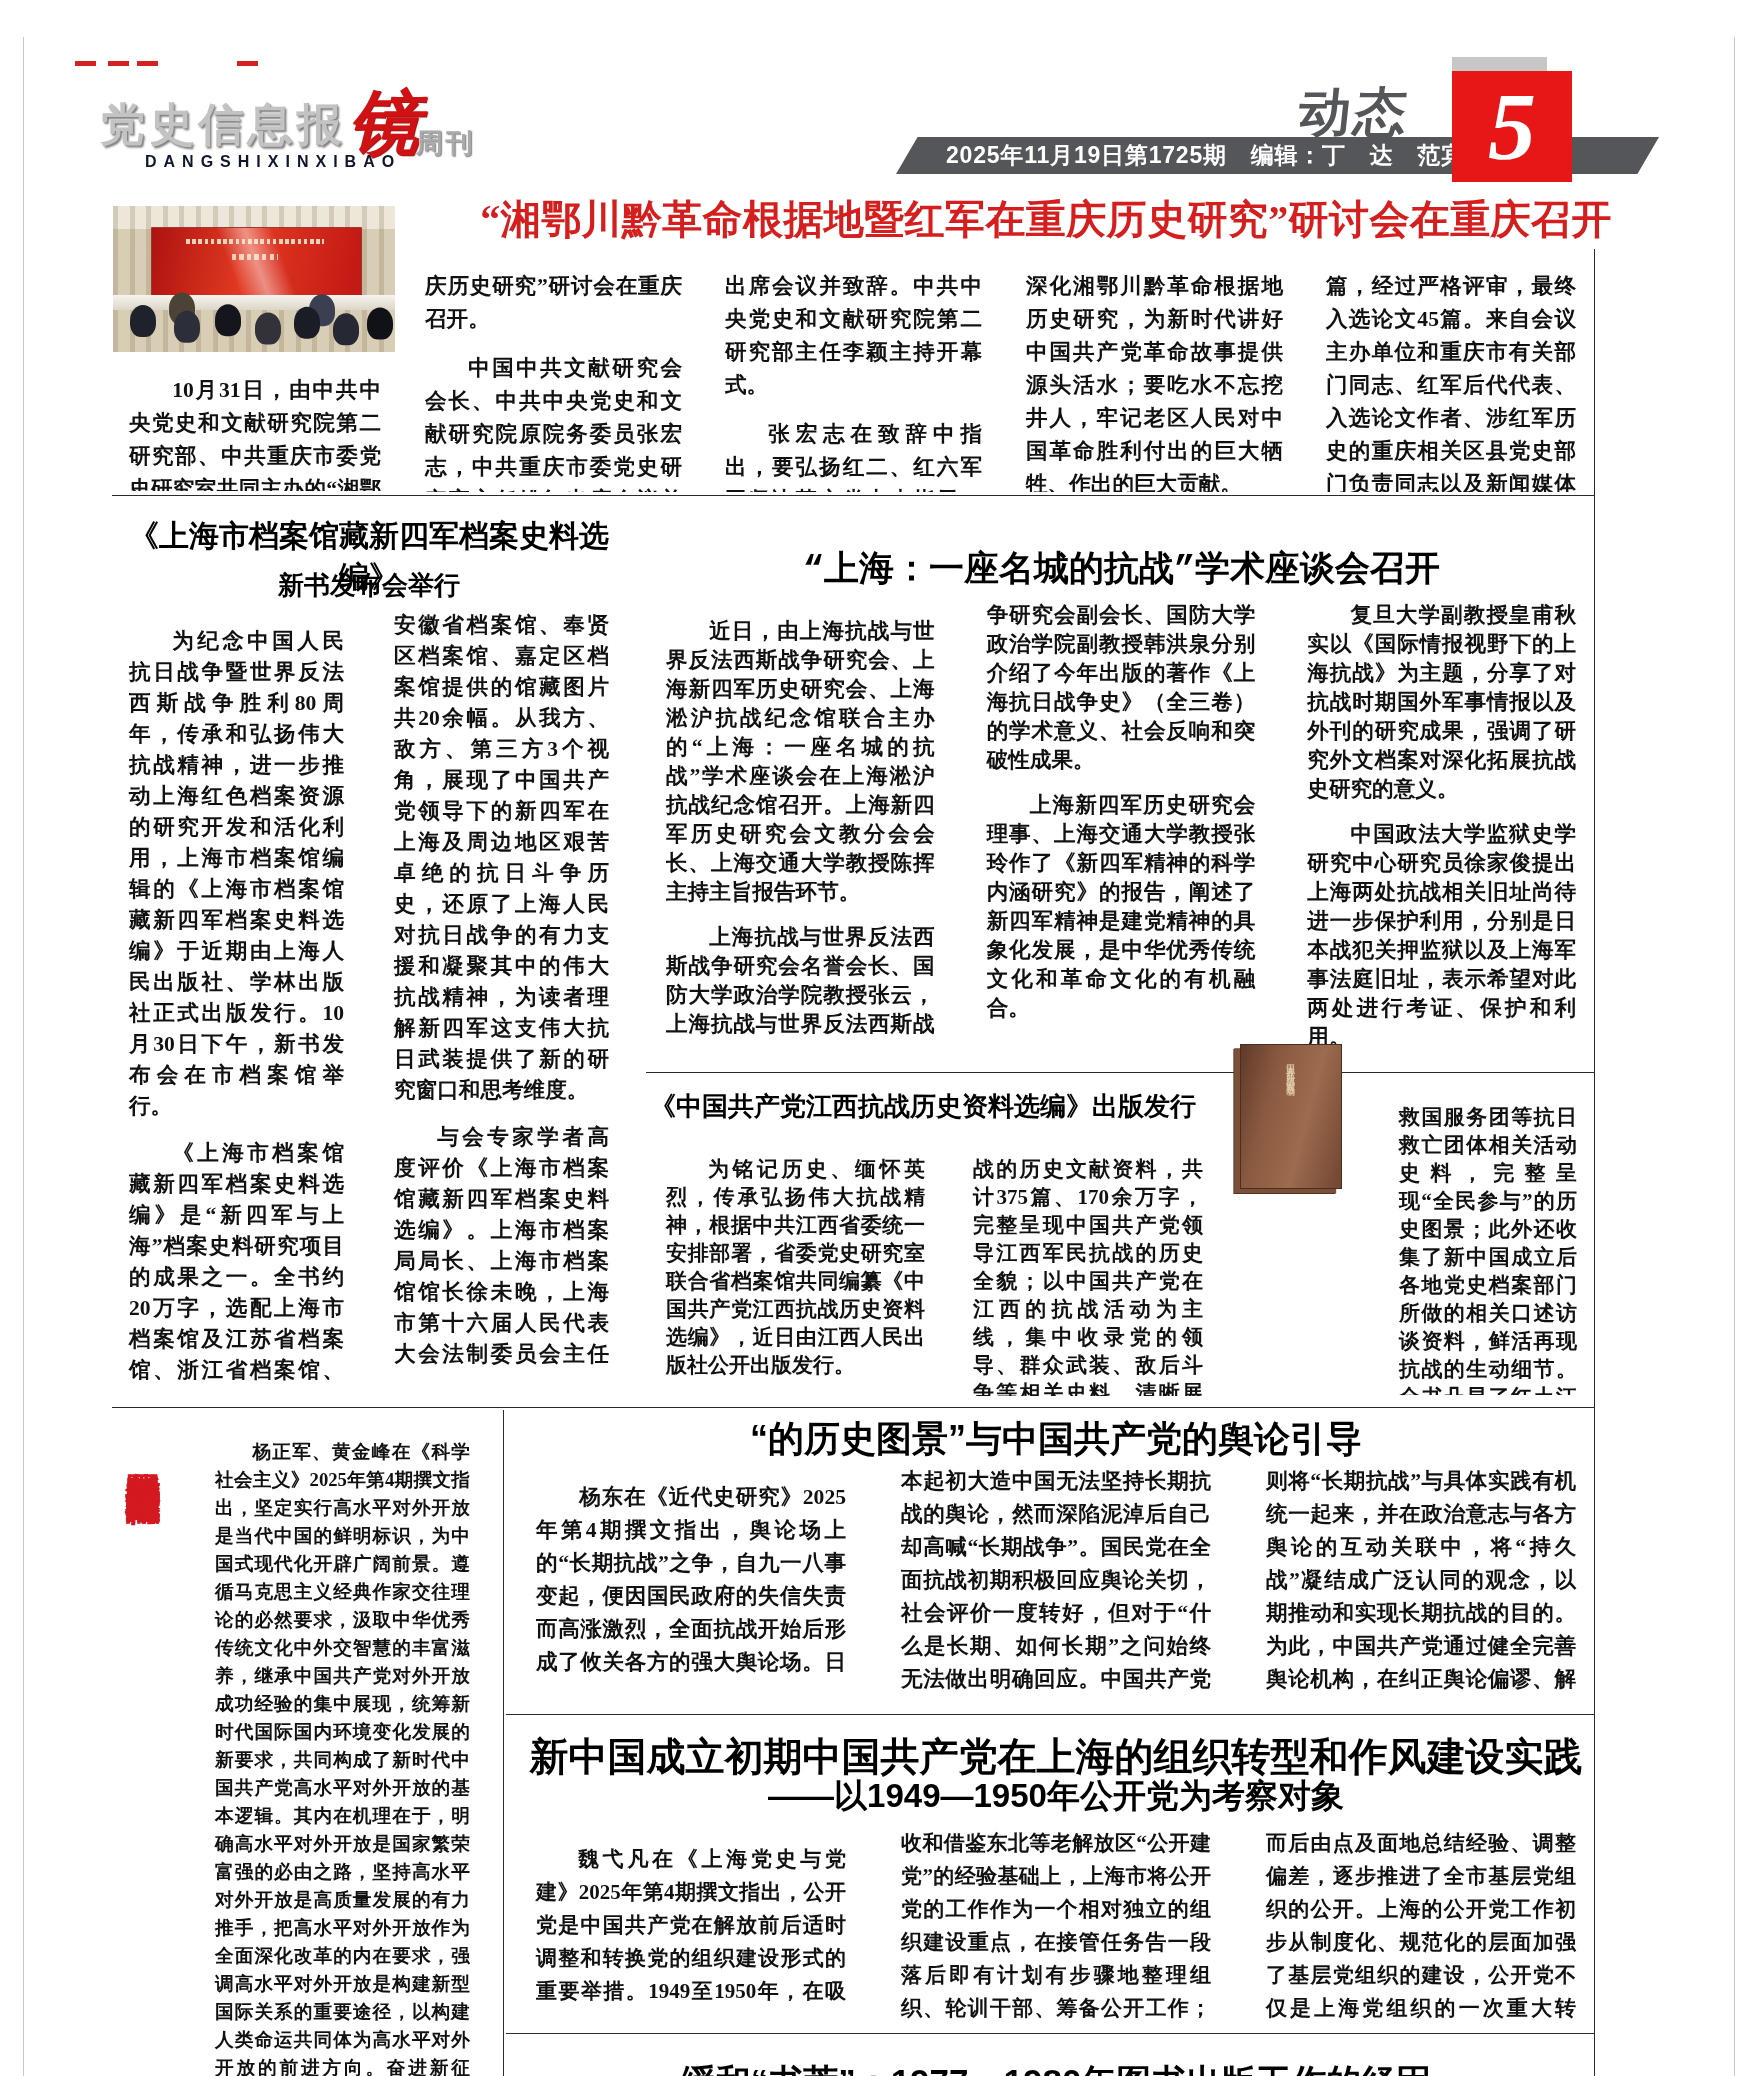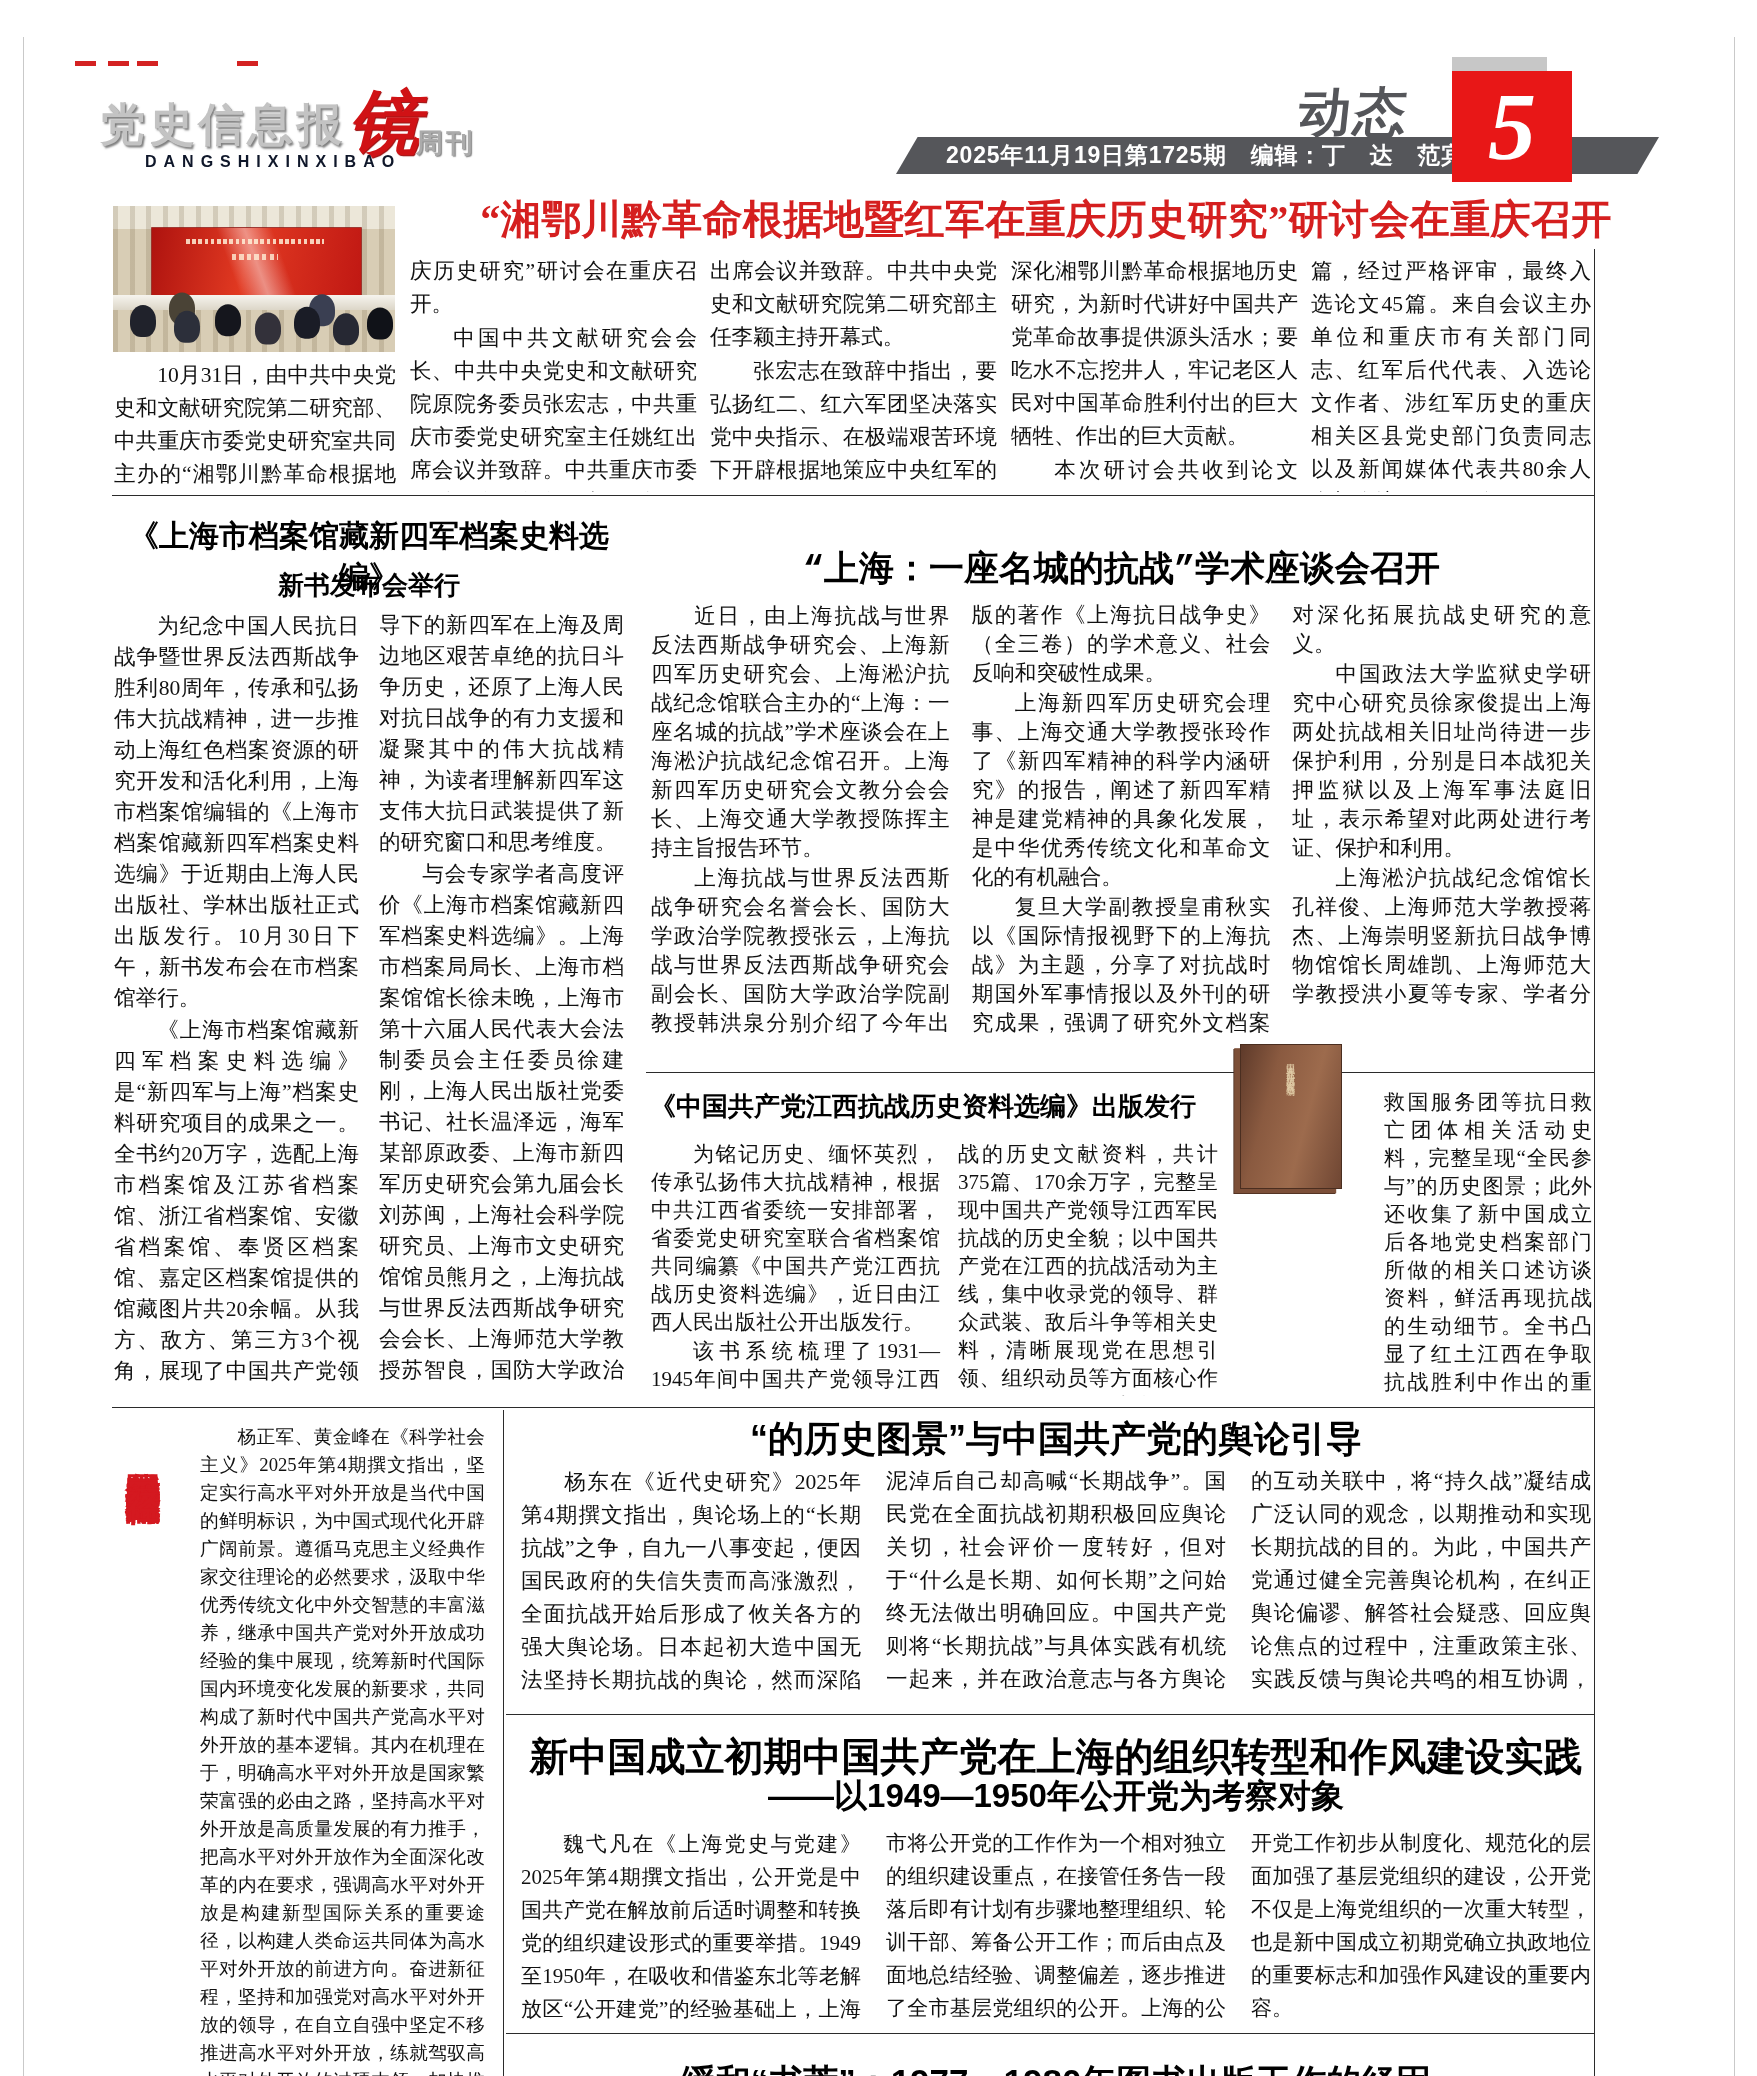--- a/index.html
+++ b/index.html
@@ -24,21 +24,21 @@
   .box5 span{font-family:"Liberation Serif",serif;font-style:italic;font-weight:bold;
              font-size:96px;color:#ffffff;line-height:111px;}
   .datebar{background:#55565a;clip-path:polygon(21.6px 0,100% 0,calc(100% - 21.6px) 100%,0 100%);
            color:#fff;font-family:"Liberation Sans",sans-serif;font-weight:bold;font-size:23px;
            line-height:37px;padding-left:50px;letter-spacing:0.8px;}
   
   .head-red{color:#d51f1f;font-weight:bold;font-size:40px;text-align:center;letter-spacing:0.4px;
             font-family:"Liberation Serif",serif;}
   .t-black{font-family:"Liberation Sans","DejaVu Sans",sans-serif;font-weight:bold;color:#000;text-align:center;}
   
-  .body-col p{margin:1px;text-indent:2em;text-align:justify;}
+  .body-col p{margin:16px;text-indent:2em;text-align:justify;font-weight:bold;}
   .body-col[data-cont] p:first-child{text-indent:0;}
   .flow{column-fill:auto;}
   
   .photo{background:linear-gradient(#ece7d9 0 16%,#d8cdb5 16% 100%);overflow:hidden;}
   .curtain{position:absolute;inset:0;
      background:repeating-linear-gradient(90deg,rgba(110,92,60,.20) 0 5px,rgba(255,255,255,0) 5px 16.6px);}
   .screen{position:absolute;left:14%;top:15%;width:74%;height:47%;
      background:linear-gradient(100deg,#ae130f,#e23a22 45%,#c01813);box-shadow:0 0 0 0.8px #8d0f0c;}
   .swoosh{position:absolute;inset:0;
      background:linear-gradient(70deg,rgba(255,255,255,0) 38%,rgba(255,255,255,.45) 50%,rgba(255,255,255,0) 62%);}

